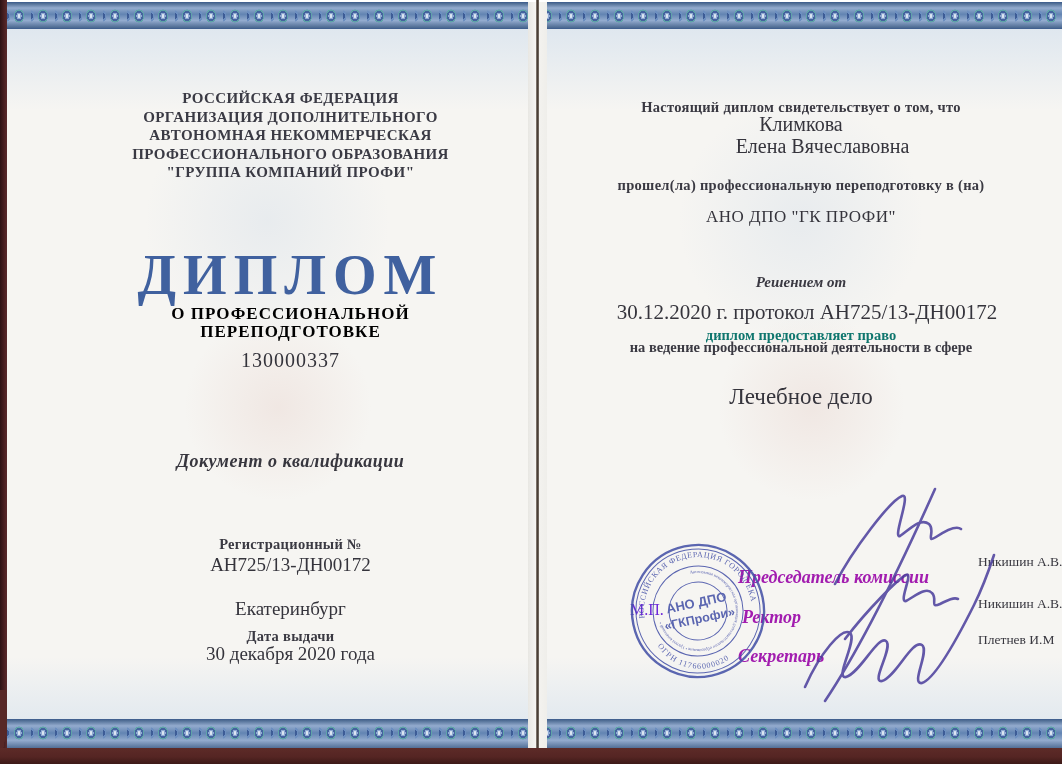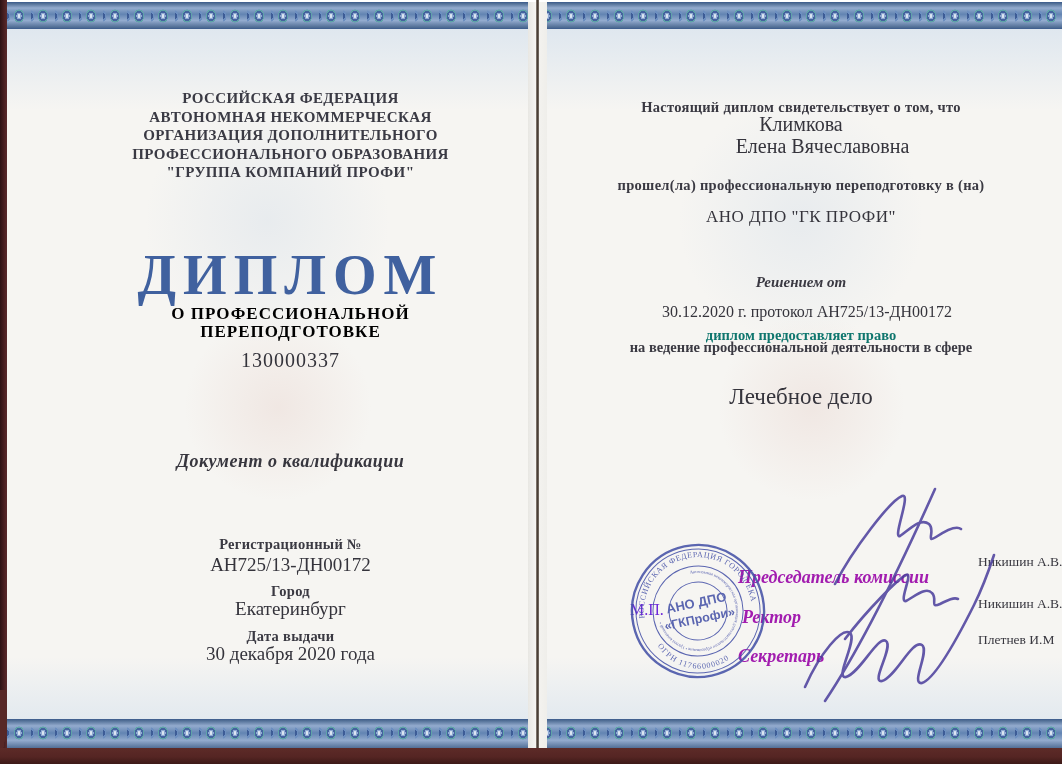--- a/index.html
+++ b/index.html
@@ -57,21 +57,21 @@
   .reg-label{top:508px;} .reg-value{top:528px;}
   .city-label{top:555px;} .city-value{top:572px;}
   .date-label{top:600px;} .date-value{top:617px;}
   
   .intro{top:71px;font-size:14.5px;line-height:18px;font-weight:bold;letter-spacing:.3px;color:#3a3942;}
   .surname{top:86px;font-size:20px;line-height:22px;}
   .name-pat{top:108px;font-size:20px;line-height:22px;padding-left:43px;}
   .training{top:149px;font-size:14.5px;line-height:18px;font-weight:bold;letter-spacing:.3px;color:#3a3942;}
   .org-name{top:179px;font-size:17px;line-height:22px;letter-spacing:.5px;}
   .decision{top:246px;font-size:15px;line-height:18px;font-weight:bold;color:#3a3942;font-style:italic;}
-  .protocol{top:274px;font-size:16px;line-height:22px;padding-left:12px;}
+  .protocol{top:274px;font-size:21px;line-height:22px;padding-left:12px;}
   .grants1{top:299px;font-size:14.5px;line-height:18px;font-weight:bold;color:#0f766e;}
   .grants2{top:311px;font-size:14.5px;line-height:18px;font-weight:bold;color:#3a3942;}
   .field{top:359px;font-size:23px;line-height:22px;}
   .mp{position:absolute;left:90px;top:574px;font-size:16px;color:#6d28d9;z-index:3;}
   .role{position:absolute;font-size:18px;font-weight:bold;font-style:italic;color:#a21caf;z-index:3;white-space:nowrap;}
   .role-chair{left:198px;top:540px;}
   .role-rector{left:202px;top:580px;}
   .role-secretary{left:198px;top:619px;}
   .sig-name{position:absolute;left:438px;width:90px;font-size:13.5px;color:#38373f;z-index:2;white-space:nowrap;}
   .sig-name-1{top:527px;} .sig-name-2{top:569px;} .sig-name-3{top:605px;}
@@ -83,35 +83,34 @@
 <body>
 
 <div class="canvas">
 
   <div class="edge-left"></div>
   <div class="corner-bl"></div>
 
   <div class="page page-left">
     <div class="blk org">
       <div>РОССИЙСКАЯ ФЕДЕРАЦИЯ</div>
+      <div>ОРГАНИЗАЦИЯ ДОПОЛНИТЕЛЬНОГО</div>
       <div>АВТОНОМНАЯ НЕКОММЕРЧЕСКАЯ</div>
-      <div>ОРГАНИЗАЦИЯ ДОПОЛНИТЕЛЬНОГО</div>
       <div>ПРОФЕССИОНАЛЬНОГО ОБРАЗОВАНИЯ</div>
       <div>"ГРУППА КОМПАНИЙ ПРОФИ"</div>
     </div>
     <div class="blk title">ДИПЛОМ</div>
     <div class="blk subtitle">
       <div>О ПРОФЕССИОНАЛЬНОЙ</div>
       <div>ПЕРЕПОДГОТОВКЕ</div>
     </div>
     <div class="blk dip-number">130000337</div>
     <div class="blk qual-note">Документ о квалификации</div>
     <div class="blk lbl reg-label">Регистрационный №</div>
     <div class="blk val reg-value">АН725/13-ДН00172</div>
-    <div class="blk lbl city-label">Город</div>
     <div class="blk lbl date-label">Дата выдачи</div>
     <div class="blk val city-value">Екатеринбург</div>
     <div class="blk val date-value">30 декабря 2020 года</div>
   </div>
 
   <div class="page page-right">
     <div class="blk intro">Настоящий диплом свидетельствует о том, что</div>
     <div class="blk surname">Климкова</div>
     <div class="blk name-pat">Елена Вячеславовна</div>
     <div class="blk training">прошел(ла) профессиональную переподготовку в (на)</div>

